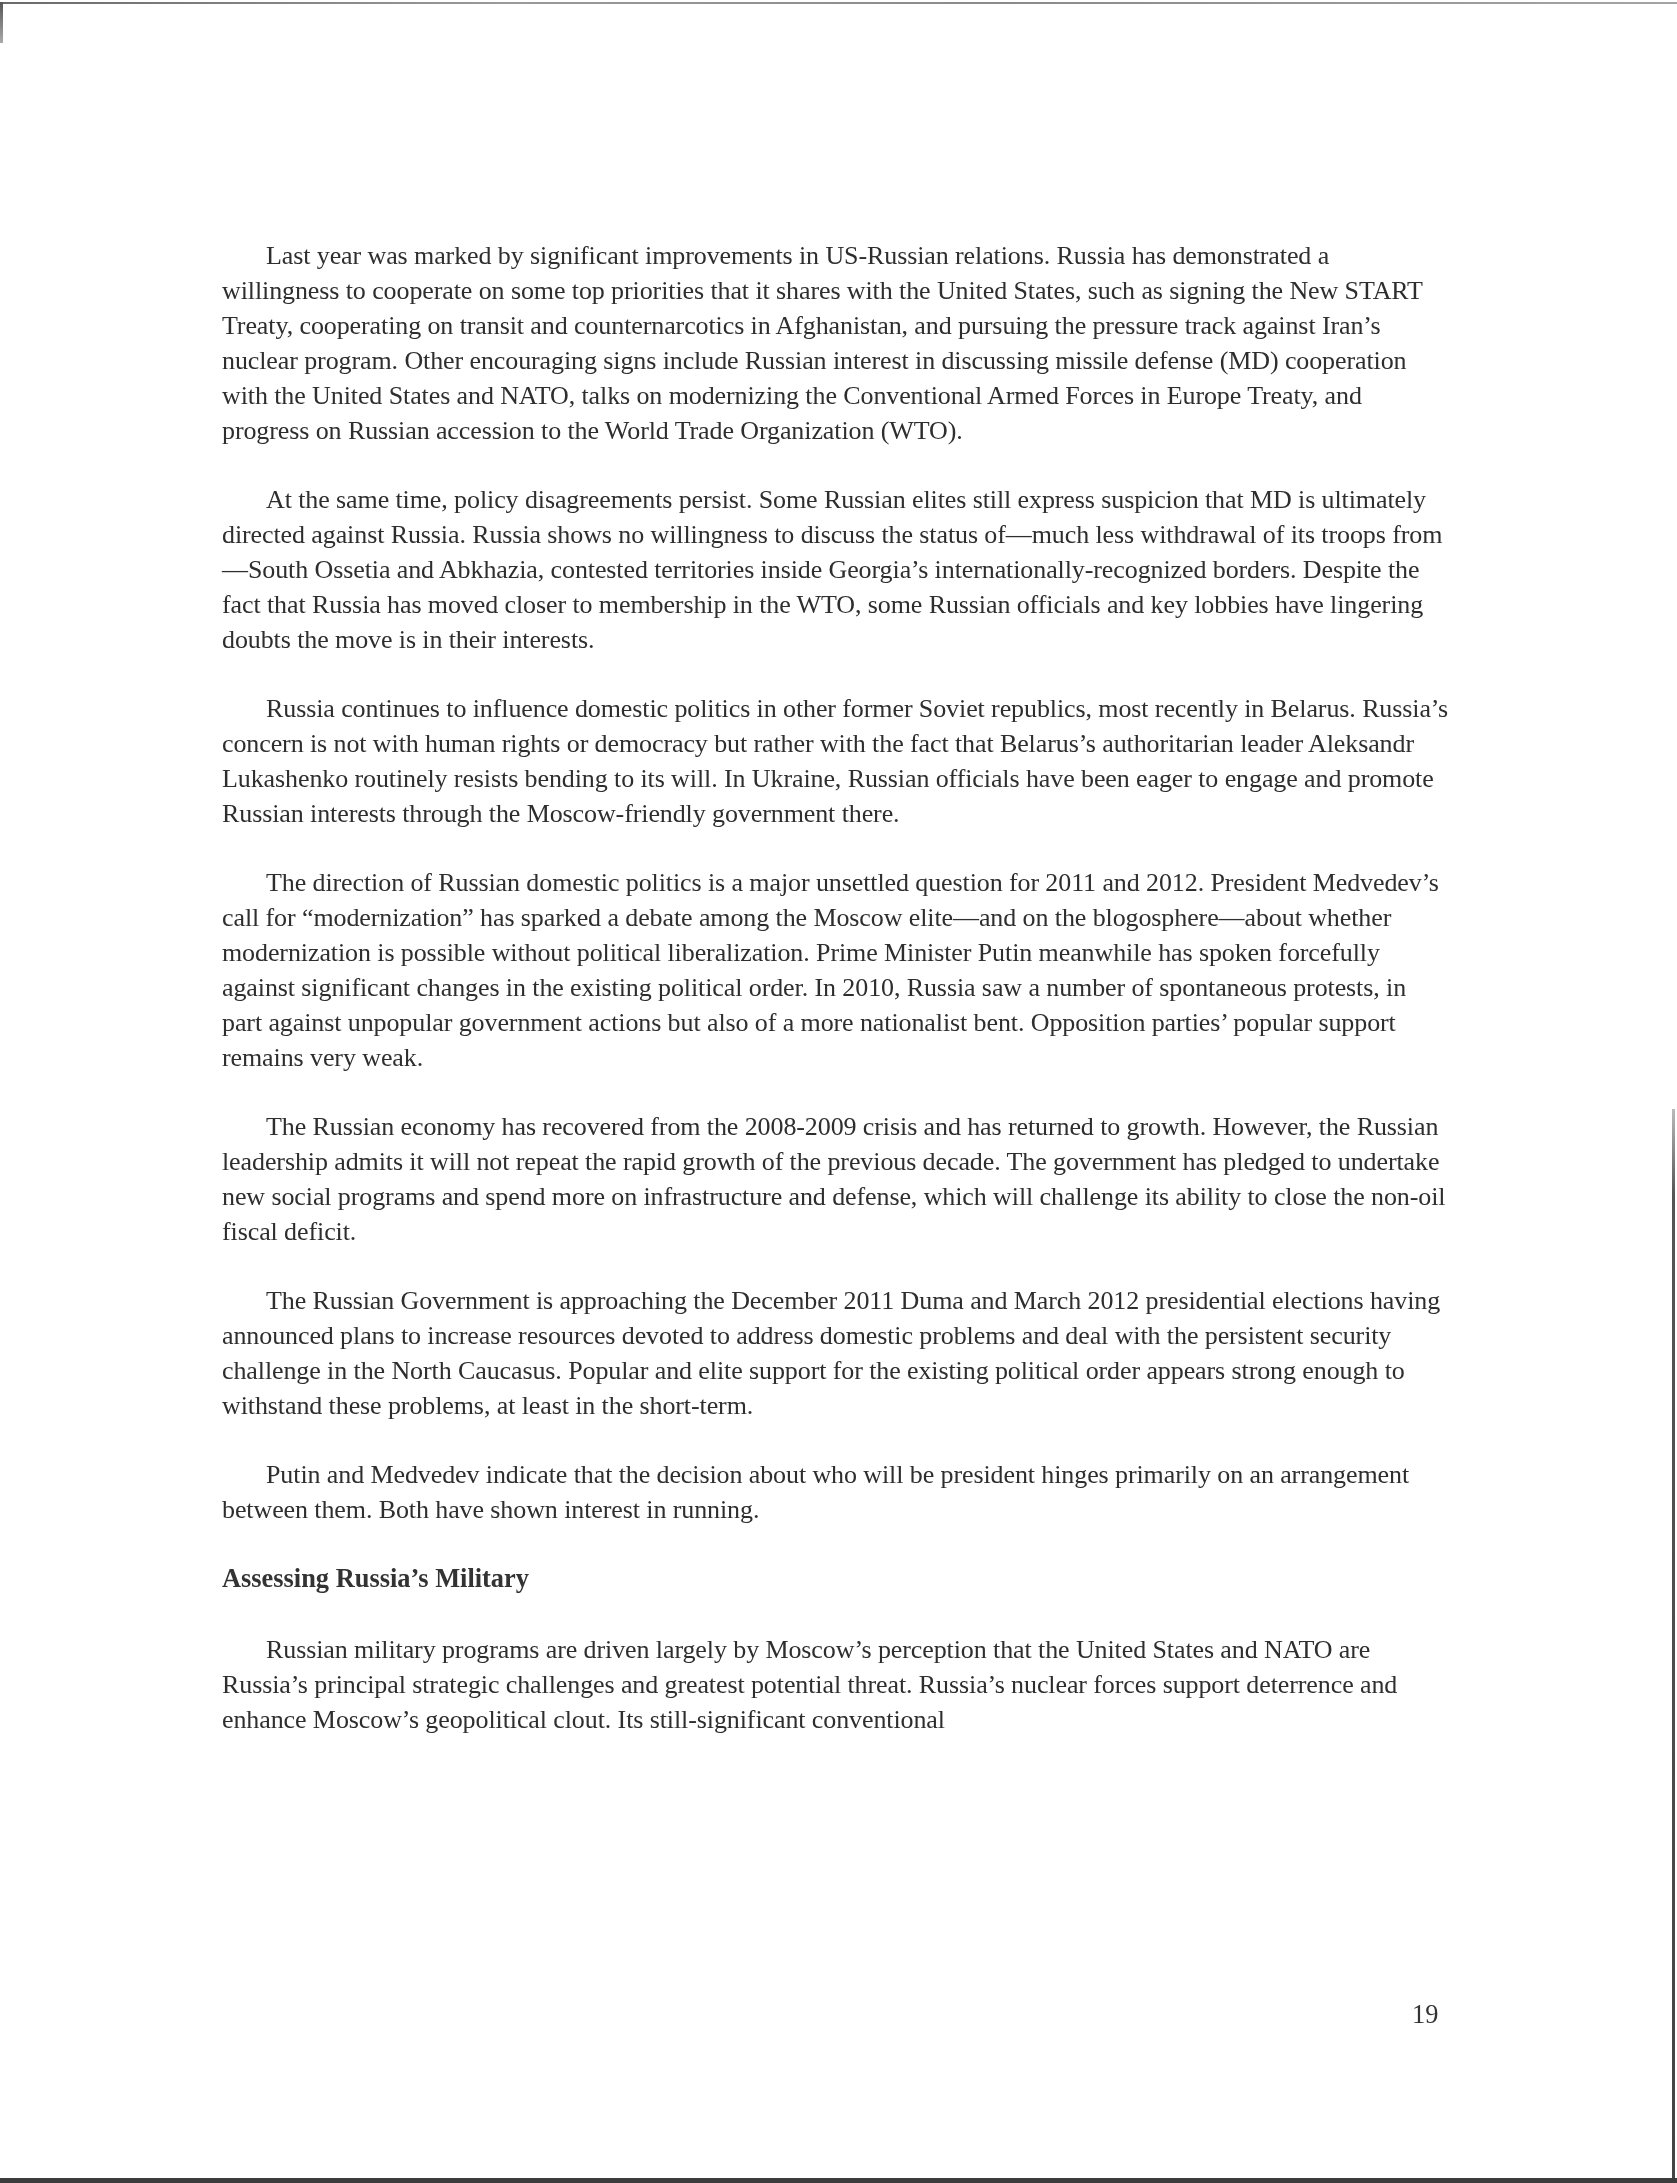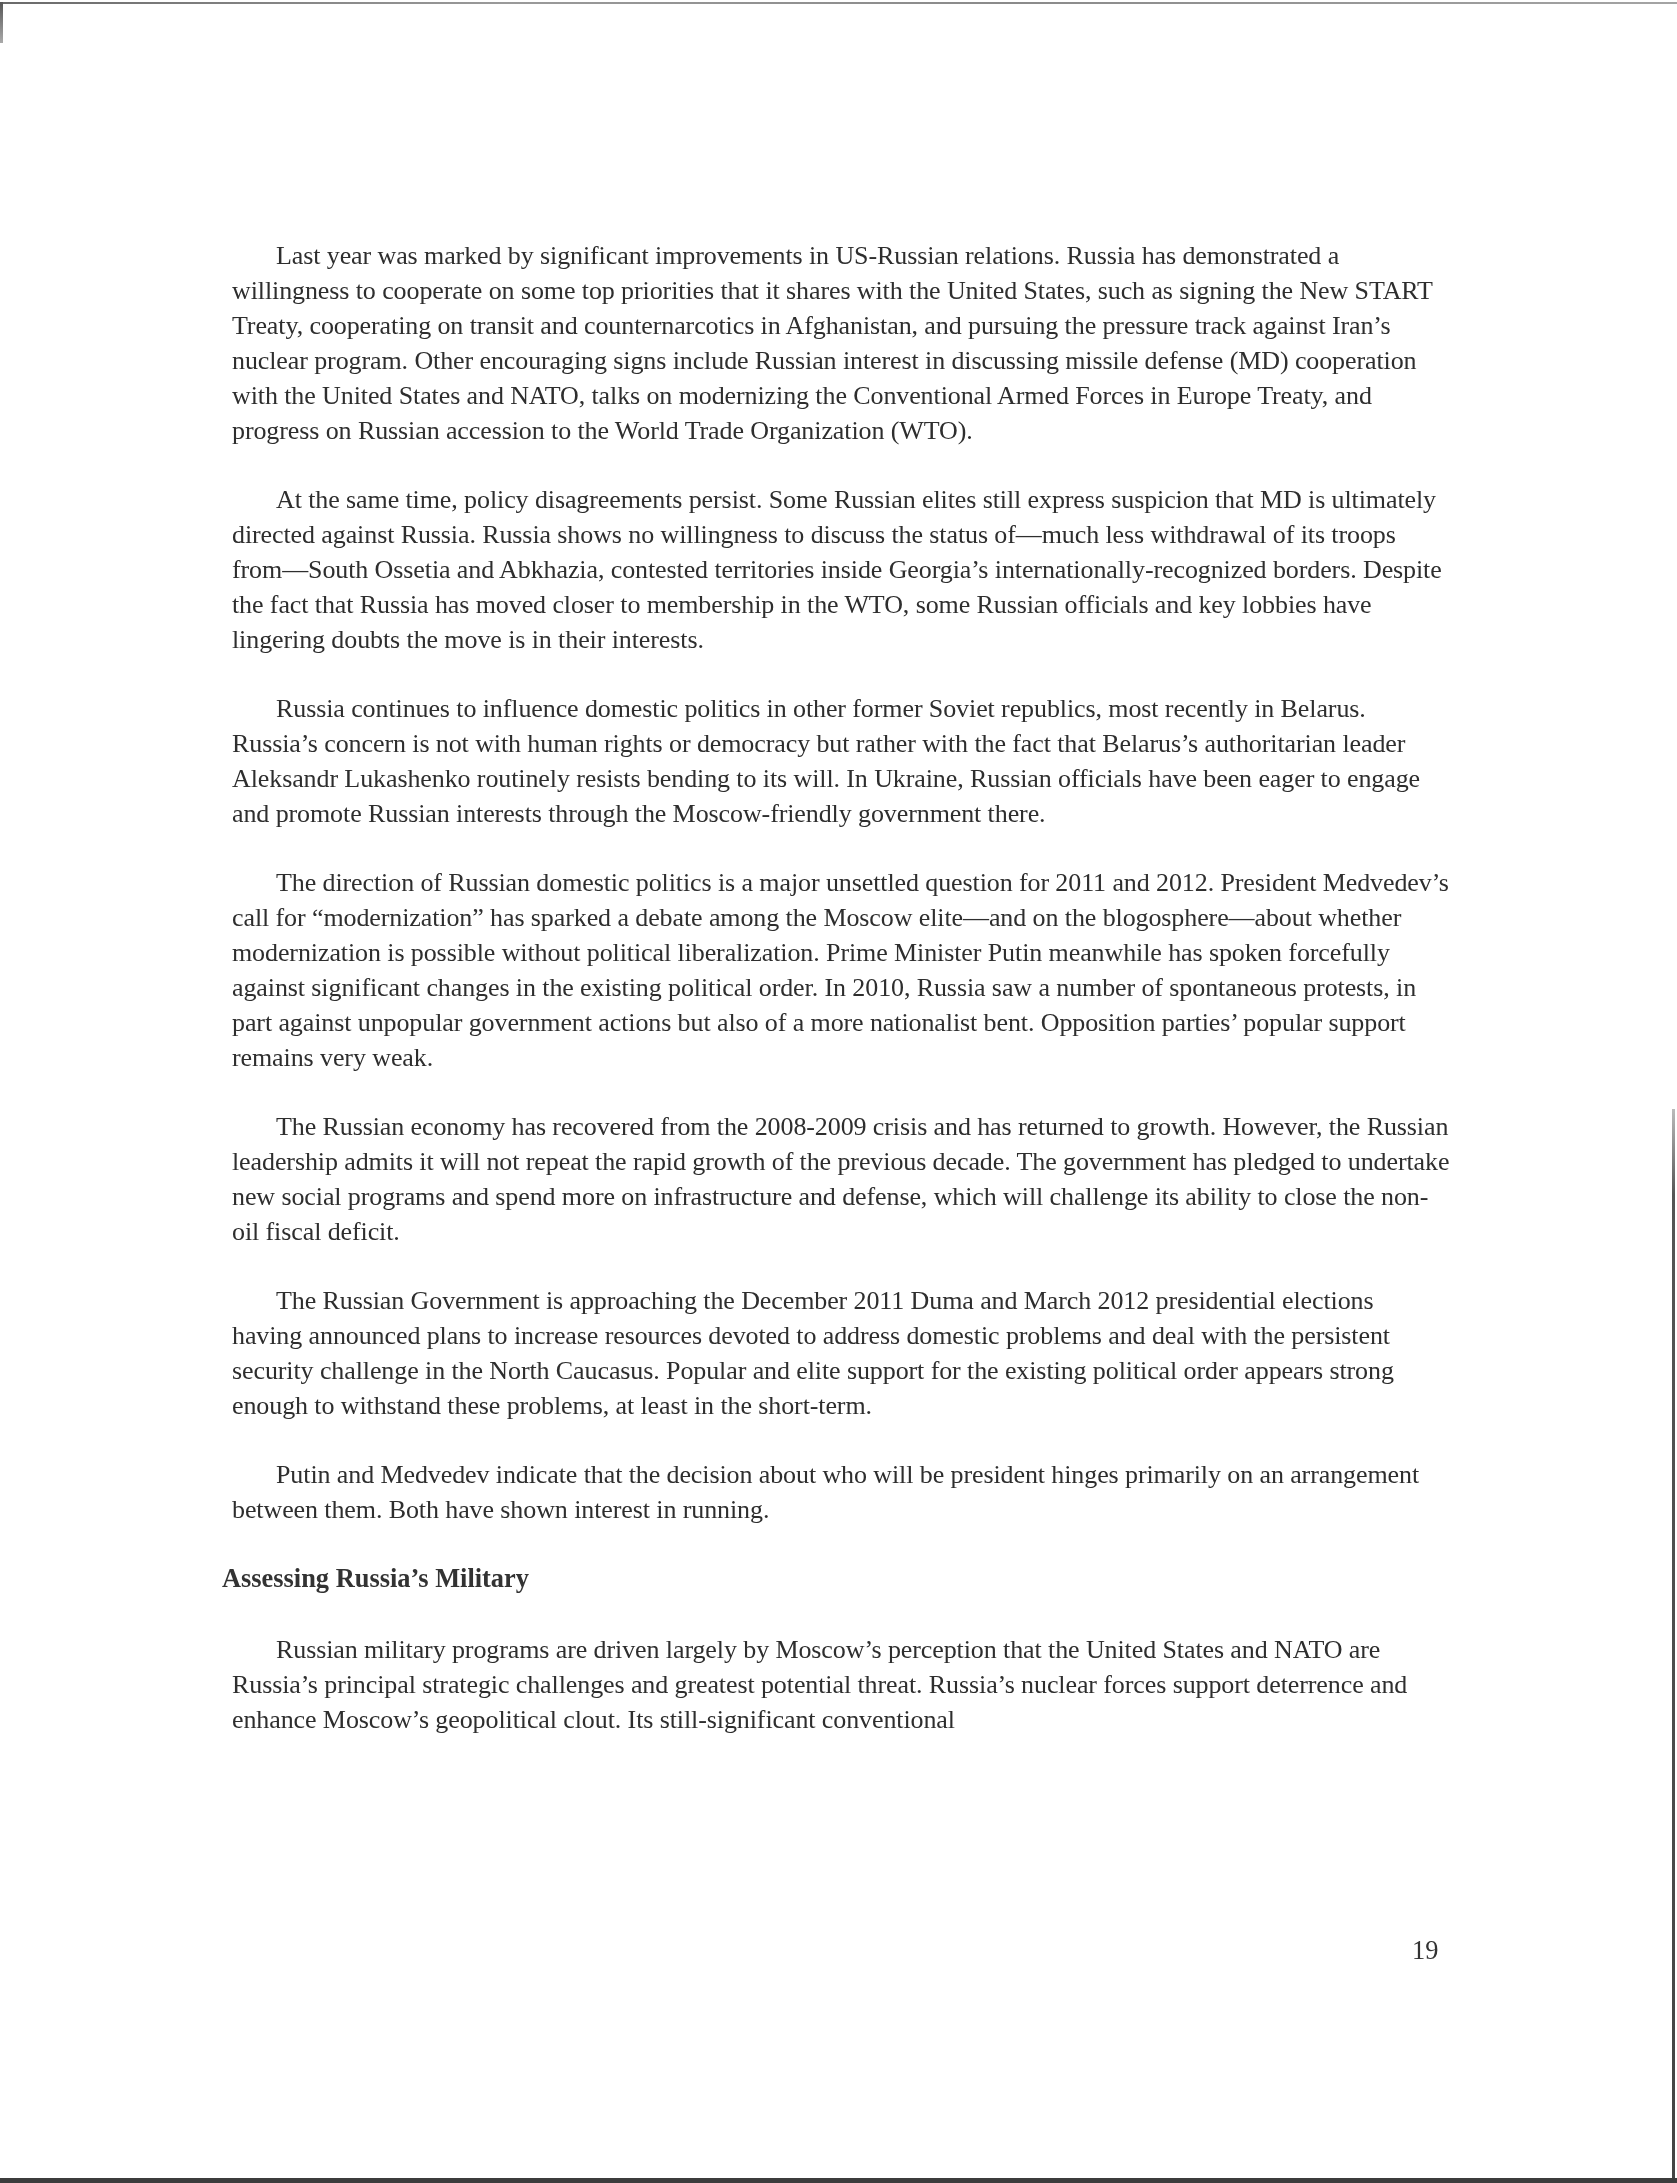--- a/index.html
+++ b/index.html
@@ -55,30 +55,30 @@
     .subsection-title {
       font-weight: bold;
       font-size: 26.4px;
       line-height: 34px;
       margin: 16px 0 37px 0;
       color: #333;
     }
     p.body {
       font-size: 26px;
       line-height: 35px;
-      margin: 0 0 34px 10px;
+      margin: 0 0 34px 0;
       text-indent: 44px;
       color: #2e2e2e;
       letter-spacing: -0.1px;
       word-spacing: 0px;
     }
     .page-number {
       position: absolute;
       left: 1412px;
-      top: 1934px;
+      top: 1998px;
       font-size: 26.4px;
       line-height: 32px;
       color: #333;
     }
   </style>
 </head>
 <body>
 
 <div class="scan-edge-top"></div>
 <div class="scan-edge-left"></div>

